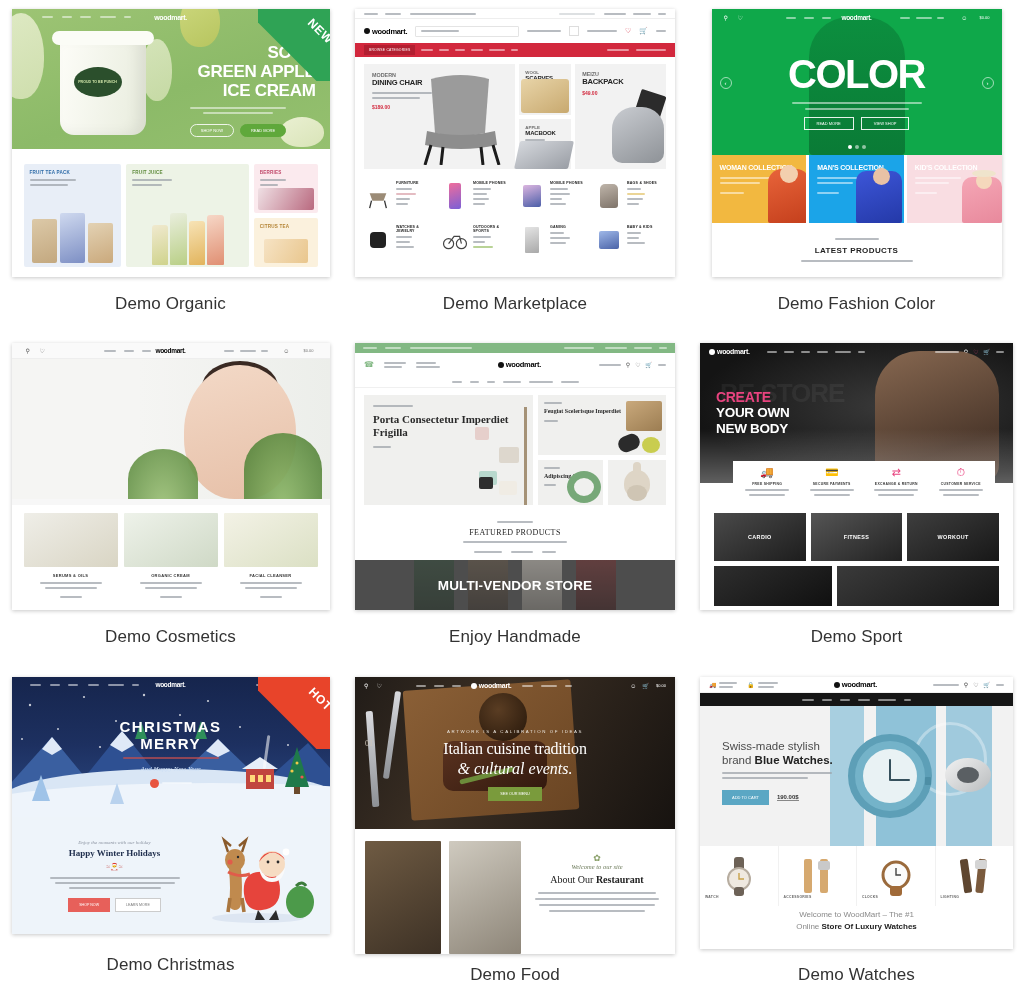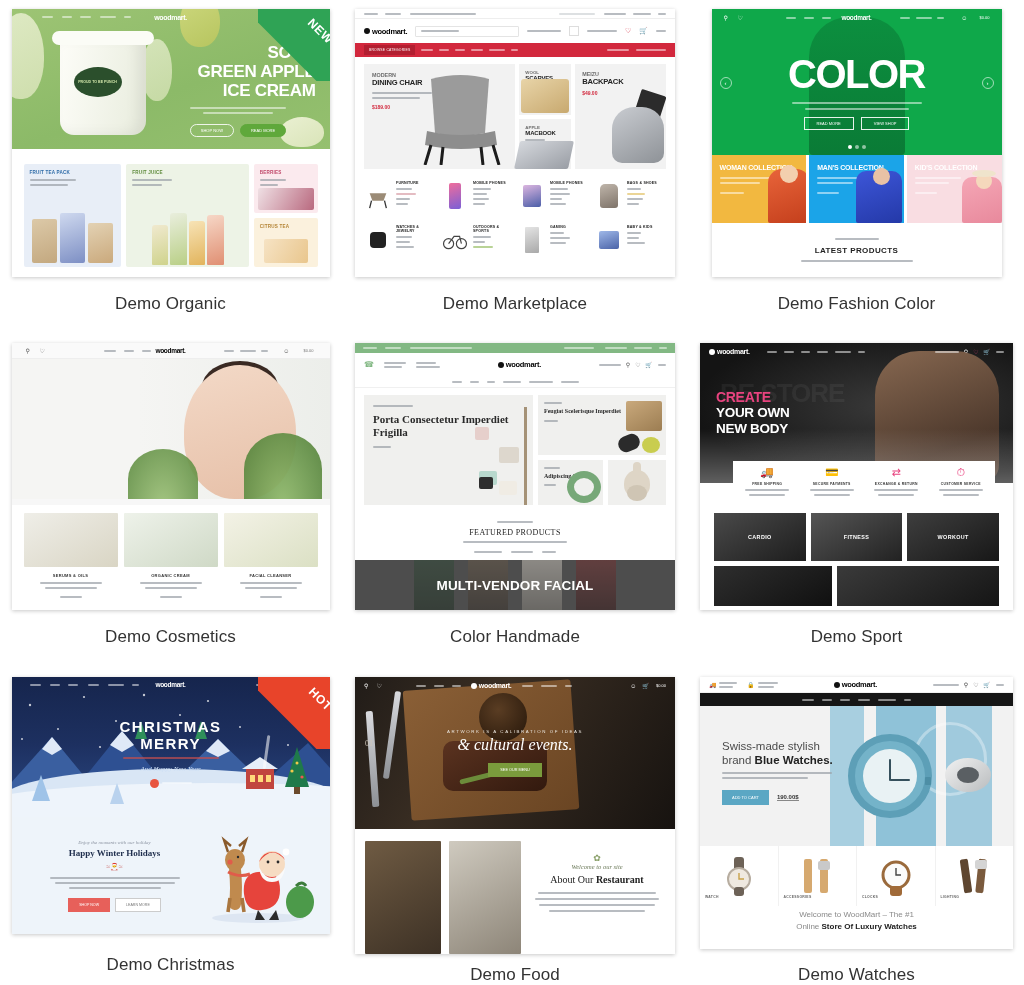--- a/index.html
+++ b/index.html
@@ -723,25 +723,25 @@
           <span class="ph" style="width:104px"></span>
           <div style="margin-top:6px"><span class="ph" style="width:28px"></span> <span class="ph" style="width:22px;margin-left:8px"></span> <span class="ph" style="width:14px;margin-left:8px"></span></div>
         </div>
         <div class="vendor">
           <div class="vimg">
             <i style="background:linear-gradient(180deg,#2f4a36,#1d2f22)"></i>
             <i style="background:linear-gradient(180deg,#6a5a48,#3a3129)"></i>
             <i style="background:linear-gradient(180deg,#d8d2c8,#8e8a82)"></i>
             <i style="background:linear-gradient(180deg,#7a2f2f,#3a1717)"></i>
           </div>
-          <span>MULTI-VENDOR FACIAL</span>
+          <span>MULTI-VENDOR STORE</span>
         </div>
       </div>
     </div>
-    <div class="caption">Color Handmade</div>
+    <div class="caption">Enjoy Handmade</div>
   </div>
 
   <div class="tile t6">
     <div class="thumb-wrap">
       <div class="site sp">
         <div class="hero">
           <div class="body"></div>
           <div class="smoke"></div>
           <div class="nav">
             <span class="logo" style="color:#fff;font-size:7px">
@@ -975,20 +975,21 @@
             <span style="margin-left:auto;display:flex;align-items:center;gap:6px">
               <span style="font-size:6px">☺</span>
               <span style="font-size:6px">🛒</span>
               <span style="font-size:4px">$0.00</span>
             </span>
           </div>
 
           <div class="num">01</div>
           <div class="hl">
             <div class="k">ARTWORK IS A CALIBRATION OF IDEAS</div>
+            <div class="t1">Italian cuisine tradition</div>
             <div class="t2">&amp; cultural events.</div>
             <div><span class="gb">SEE OUR MENU</span></div>
           </div>
         </div>
         <div class="about">
           <div class="ph1"></div>
           <div class="ph2"></div>
           <div class="atx">
             <div style="color:#8aa06a;font-size:9px">✿</div>
             <div class="wl">Welcome to our site</div>

